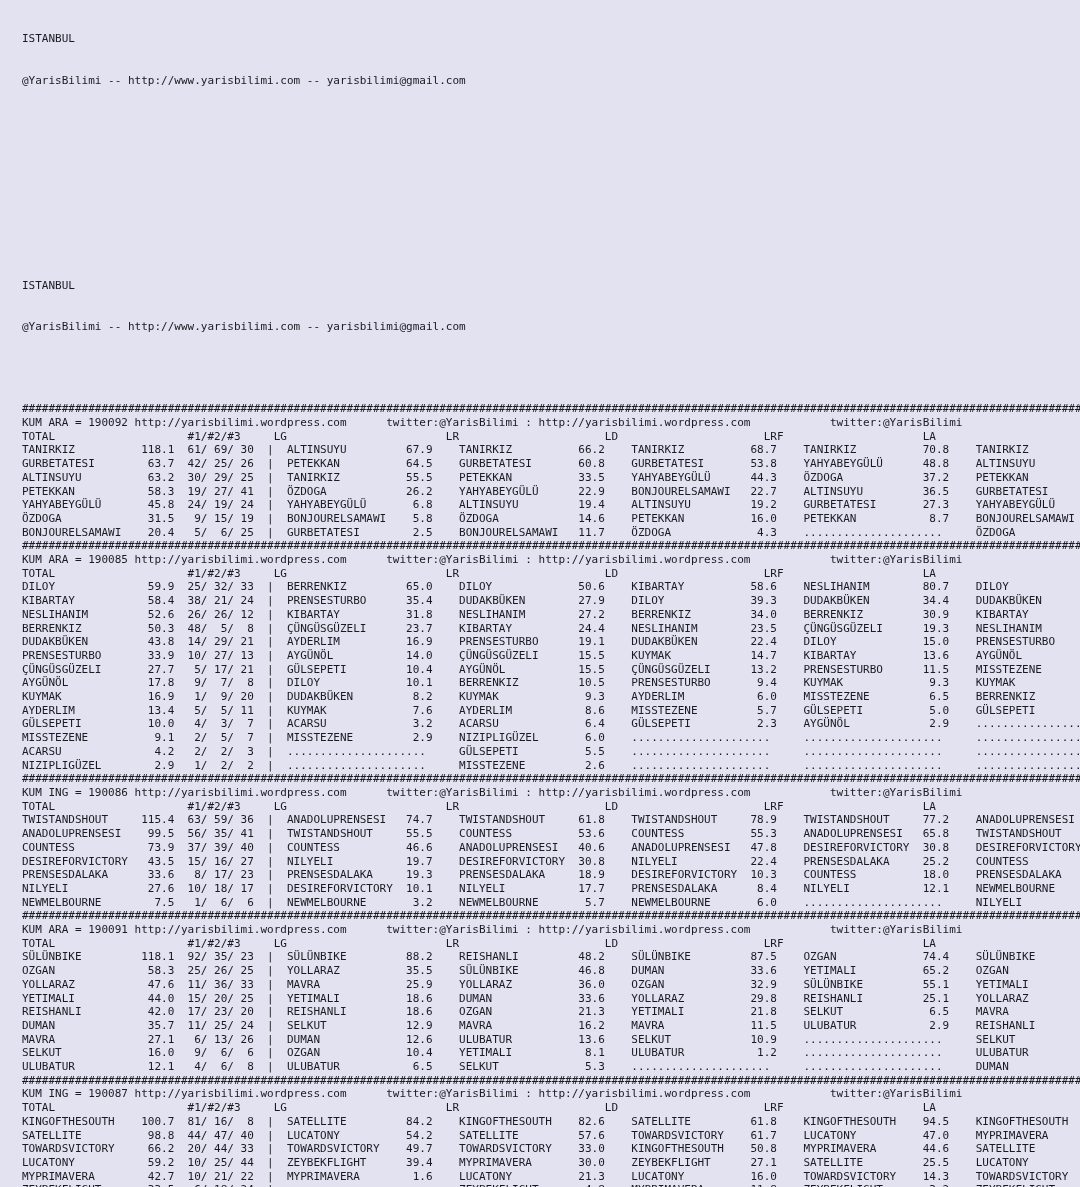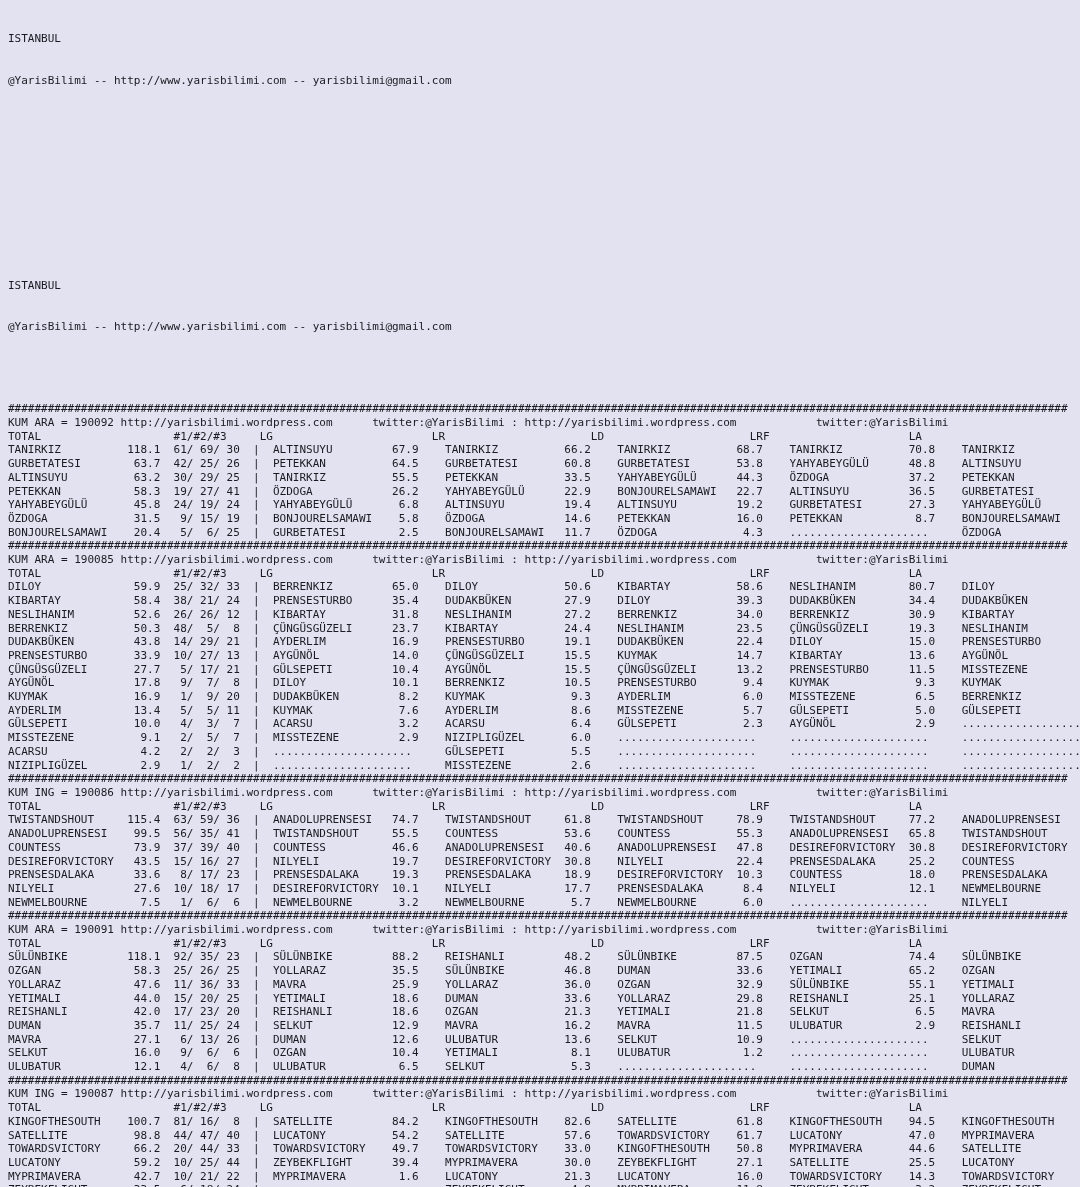--- a/index.html
+++ b/index.html
@@ -5,21 +5,21 @@
   html, body {
     margin: 0;
     padding: 0;
     background: #e2e2f0;
   }
   .doc {
     width: 1080px;
     height: 1187px;
     overflow: hidden;
     box-sizing: border-box;
-    padding: 5px 0 0 8px;
+    padding: 5px 0 0 22px;
     font-family: "DejaVu Sans Mono", "Liberation Mono", monospace;
     font-size: 11px;
     line-height: 13.7px;
     color: #1a1a22;
     white-space: pre;
   }
   .line { min-height: 13.7px; }
   .sep  { letter-spacing: 0; }
 </style>
 </head>

